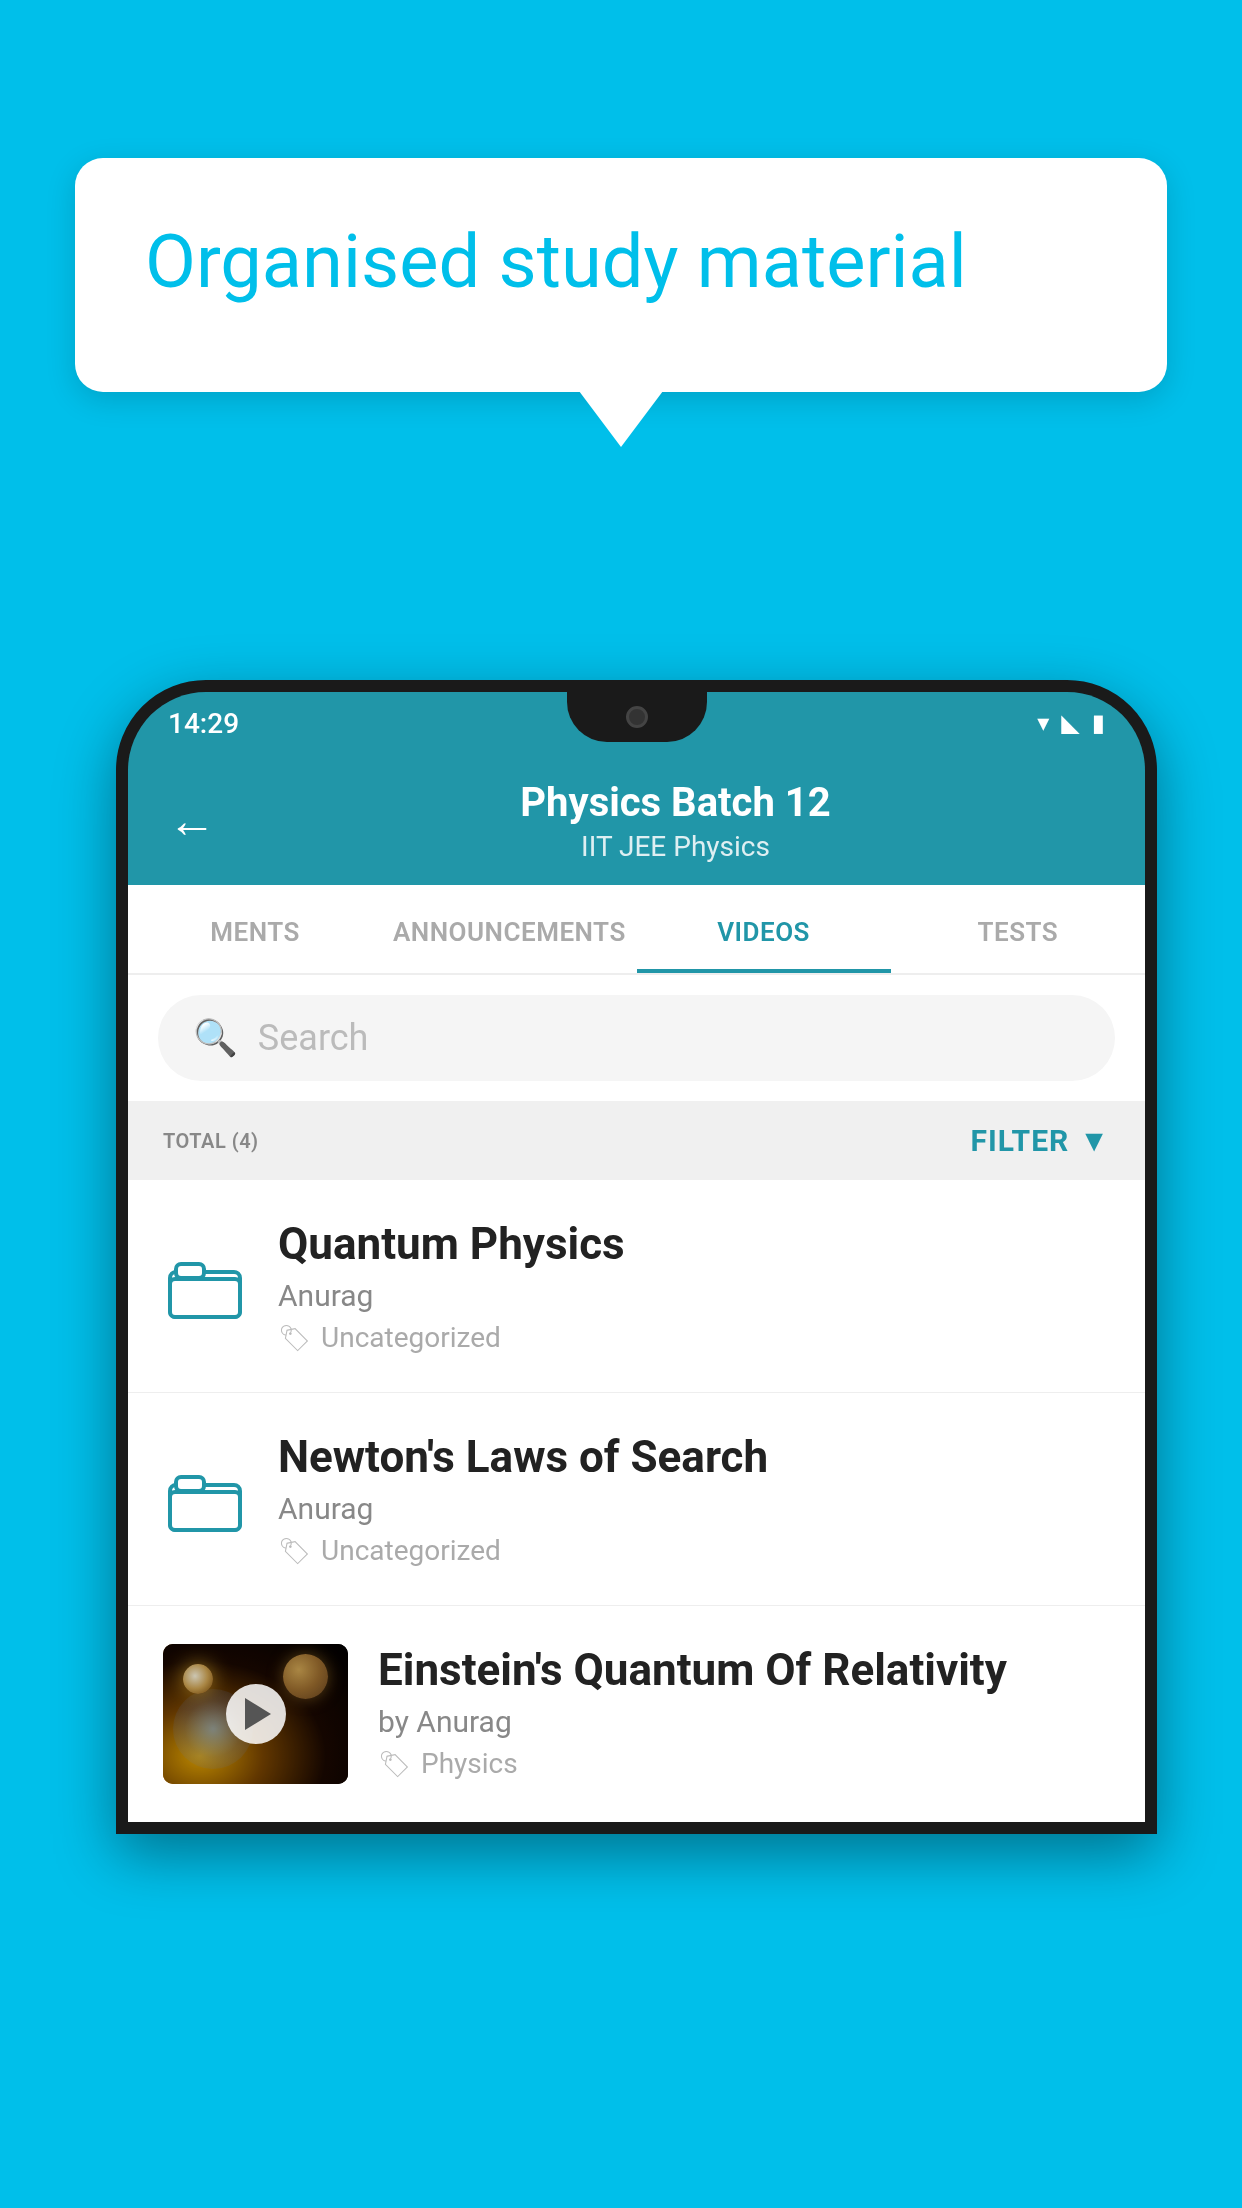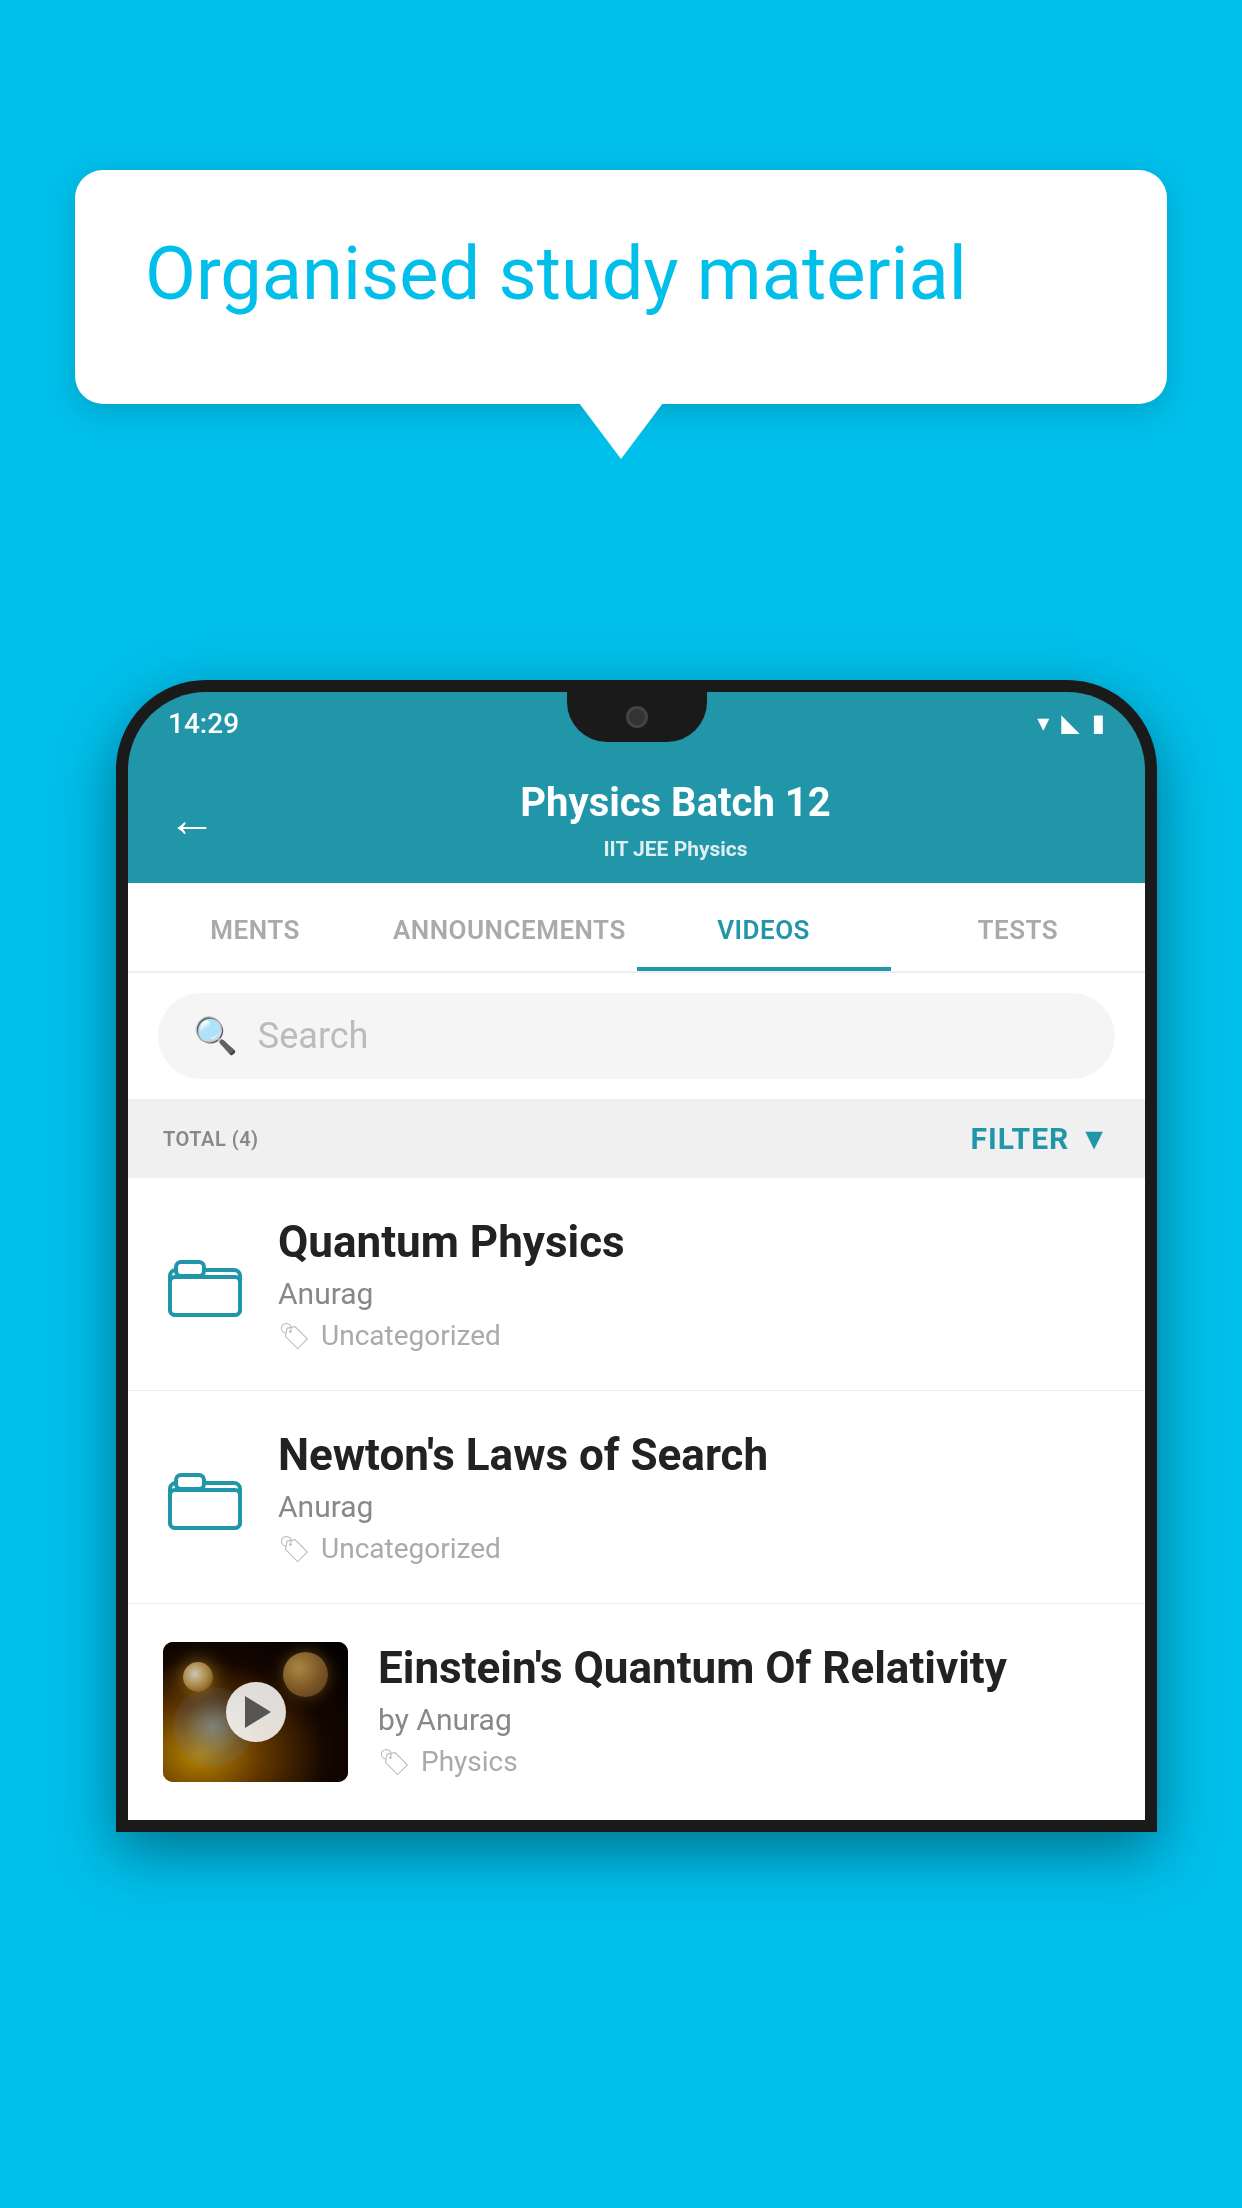--- a/index.html
+++ b/index.html
@@ -10,21 +10,21 @@
       height: 2208px;
       background-color: #00BFEA;
       font-family: 'Roboto', Arial, sans-serif;
       position: relative;
       overflow: hidden;
     }
 
     
     .speech-bubble {
       position: absolute;
-      top: 170px;
+      top: 158px;
       left: 75px;
       right: 75px;
       background: white;
       border-radius: 28px;
       padding: 60px 70px;
       box-shadow: 0 8px 30px rgba(0,0,0,0.15);
     }
 
     .speech-bubble::after {
       content: '';
@@ -145,23 +145,22 @@
     }
 
     .header-title {
       color: white;
       font-size: 40px;
       font-weight: 700;
     }
 
     .header-subtitle {
       color: rgba(255,255,255,0.85);
-      font-size: 21px;
-      margin-top: 11px;
-      font-weight: bold;
+      font-size: 28px;
+      margin-top: 4px;
     }
 
     
     .tabs-bar {
       background: white;
       display: flex;
       border-bottom: 2px solid #eee;
     }
 
     .tab-item {

